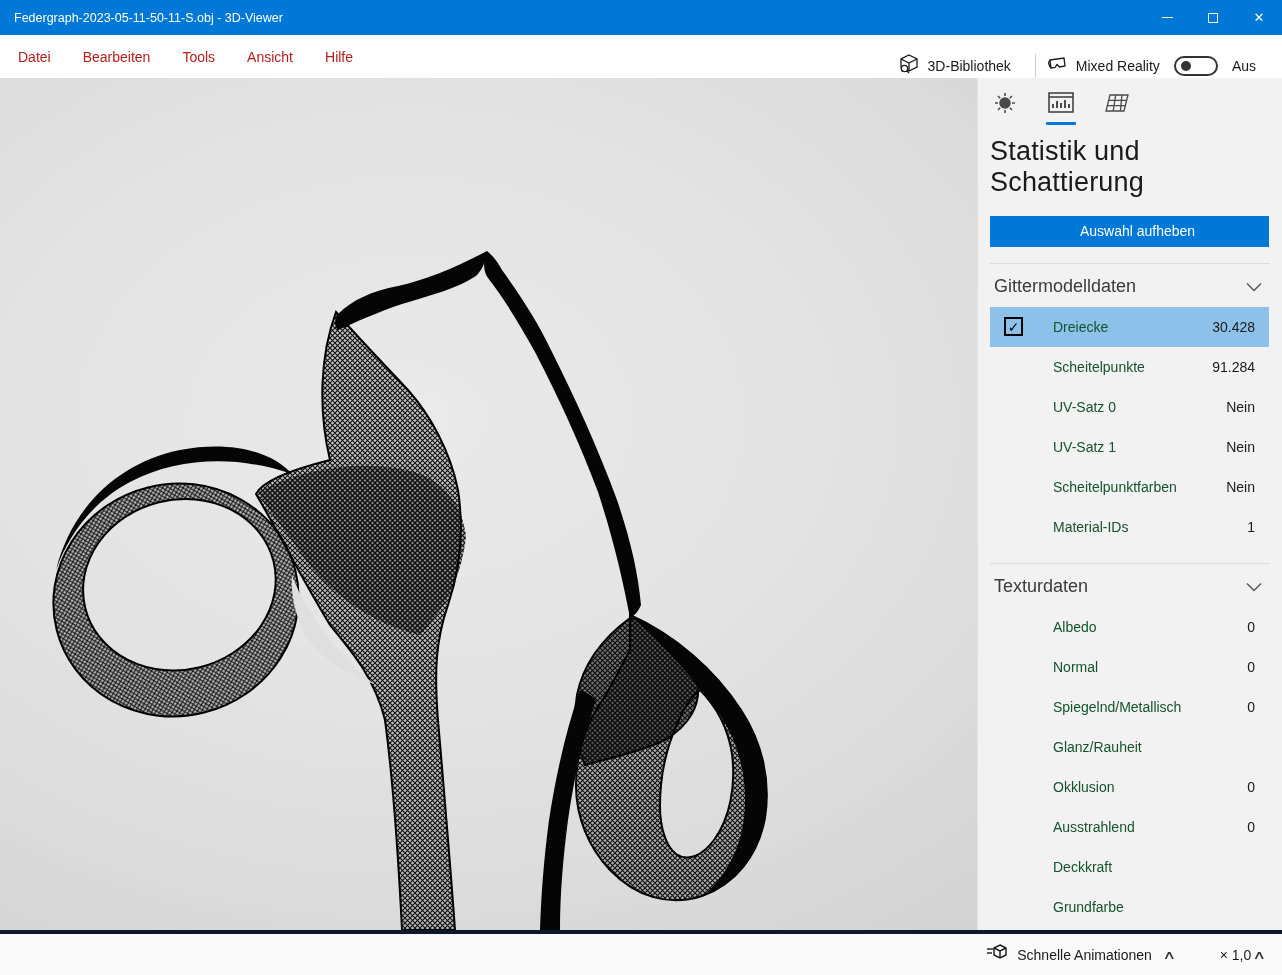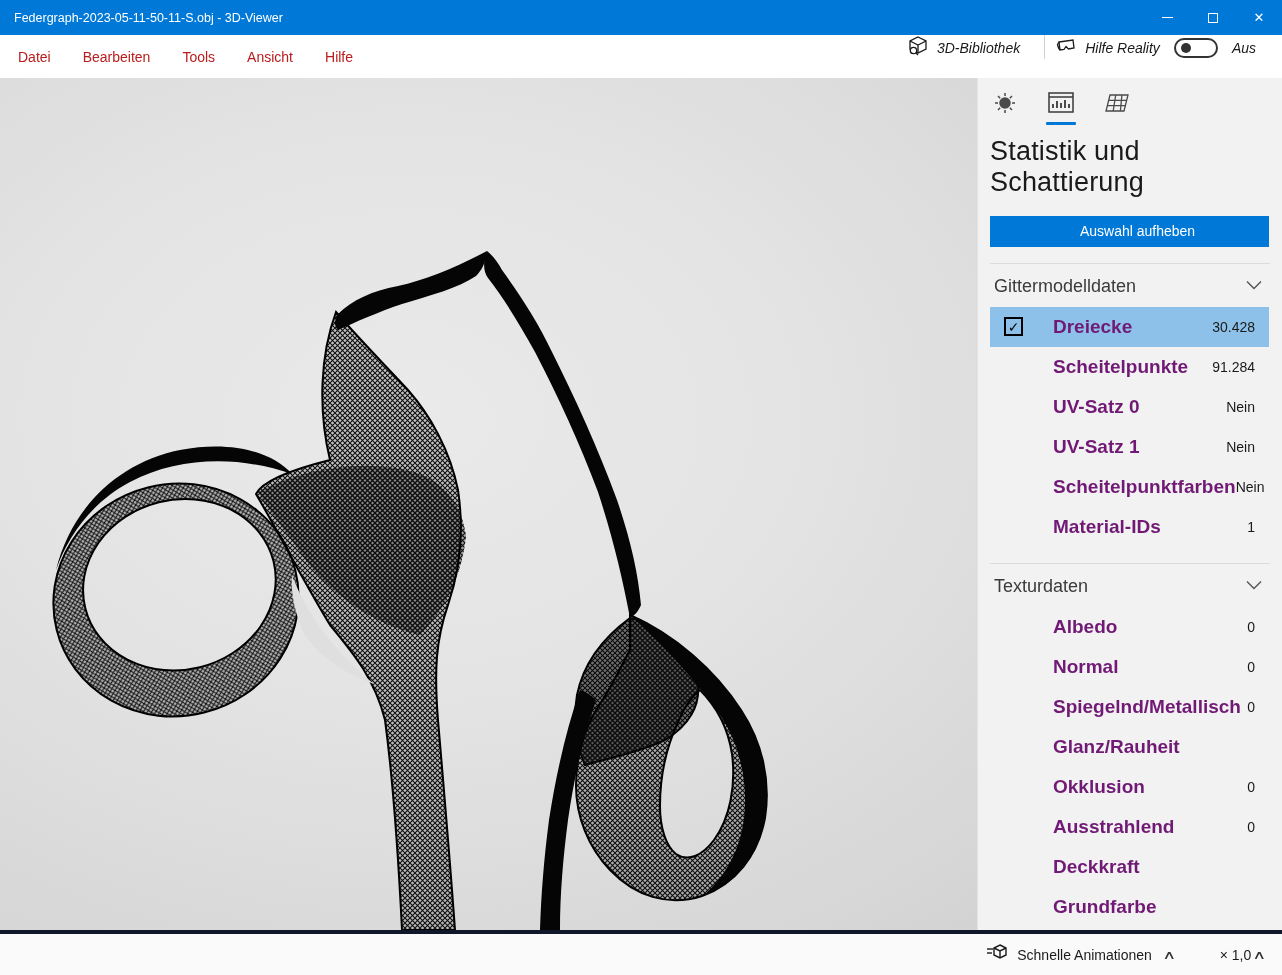--- a/index.html
+++ b/index.html
@@ -16,21 +16,21 @@
   .min-glyph { width:11px; height:1px; background:#fff; display:block; }
   .max-glyph { width:10px; height:10px; border:1px solid #fff; display:block; }
   .close-glyph { font-size:13px; line-height:1; }
 
   
   .menubar { position:absolute; left:0; top:35px; width:1282px; height:43px;
              background:#ffffff; display:flex; align-items:center; }
   .menu-left { display:flex; align-items:center; }
   .menu-item { font-size:14px; color:#b91c1c; padding:0 14px; margin-left:4px; height:43px;
                display:flex; align-items:center; }
-  .menu-right { margin-left:auto; display:flex; align-items:flex-start; height:43px;font-style:italic; }
+  .menu-right { margin-left:auto; display:flex; align-items:flex-end; height:43px; }
   .lib-btn { display:flex; align-items:center; gap:8px; font-size:14px; color:#1a1a1a; padding:0 14px; }
   .menu-divider { width:1px; height:24px; background:#cfcfcf; margin:0 10px; }
   .mr-group { display:flex; align-items:center; gap:8px; font-size:14px; color:#1a1a1a; padding-right:26px; }
   .toggle { width:44px; height:20px; border:2px solid #333; border-radius:10px;
             position:relative; margin:0 6px; background:#fff; }
   .toggle .knob { position:absolute; left:5px; top:3px; width:10px; height:10px;
                   border-radius:50%; background:#333; }
 
   
   .viewport { position:absolute; left:0; top:78px; width:977px; height:852px;
@@ -44,27 +44,27 @@
   .tabs { display:flex; align-items:flex-start; padding:12px 0 0 10px; height:50px; gap:22px; }
   .tab { width:34px; display:flex; flex-direction:column; align-items:center; gap:6px; }
   .tab svg { display:block; }
   .tab-underline { width:30px; height:3px; background:#0078d7; border-radius:1px; }
   .panel-heading { font-size:27px; color:#1a1a1a; padding:8px 12px 0 12px; letter-spacing:0.2px; }
   .deselect-btn { display:block; width:279px; margin:18px 12px 0 12px; height:31px;
                   background:#0078d7; color:#fff; font-size:14px; text-align:center;
                   line-height:31px; border:none; font-family:"Liberation Sans",sans-serif;padding-left:16px; }
   .sections { margin-top:10px; }
   .sec-divider { height:1px; background:#dcdcdc; margin:16px 12px 0 12px; }
-  .sec-header { display:flex; align-items:flex-start; justify-content:space-between;
+  .sec-header { display:flex; align-items:center; justify-content:space-between;
                 padding:12px 20px 10px 16px; }
   .sec-title { font-size:18px; color:#3b3b3b; }
   .stat-row { position:relative; height:40px; display:flex; align-items:center;
               padding-left:63px; padding-right:14px; margin:0 0 0 12px; width:279px; }
   .stat-row.selected { background:#8dc1e9; }
-  .row-label { flex:1; font-size:19px; color:#701a75; white-space:nowrap;font-weight:bold; }
+  .row-label { flex:1; font-size:14px; color:#14532d; white-space:nowrap; }
   .row-value { font-size:14px; color:#1a1a1a; }
   .checkbox { position:absolute; left:14px; top:10px; width:19px; height:19px;
               border:2px solid #000; display:flex; align-items:center; justify-content:center;
               font-size:14px; color:#000; background:transparent; }
 
   
   .bottombar { position:absolute; left:0; top:930px; width:1282px; height:45px;
                background:#fafafa; border-top:4px solid #0f172a;
                display:flex; align-items:center; justify-content:flex-end;gap:24px; }
   .anim-group { display:flex; align-items:center; gap:9px; font-size:14px; color:#1a1a1a; }
@@ -112,21 +112,21 @@
         <span>3D-Bibliothek</span>
       </div>
       <div class="menu-divider"></div>
       <div class="mr-group">
         <span>
           <svg width="22" height="22" viewBox="0 0 22 22" fill="none" stroke="#1a1a1a" stroke-width="1.3">
             <path d="M4 7 L18 5 L19 13 L13.5 14 L11 11.5 L9 14.5 L5 15 Z"></path>
             <path d="M4 7 L2.5 9.5 L3.5 13 L5 15"></path>
           </svg>
         </span>
-        <span>Hilfe Reality</span>
+        <span>Mixed Reality</span>
         <span class="toggle">
             <span class="knob"></span>
           </span>
         <span>Aus</span>
       </div>
     </div>
   </div>
 
   <div class="viewport">
     <svg width="977" height="852" viewBox="0 0 977 852">

